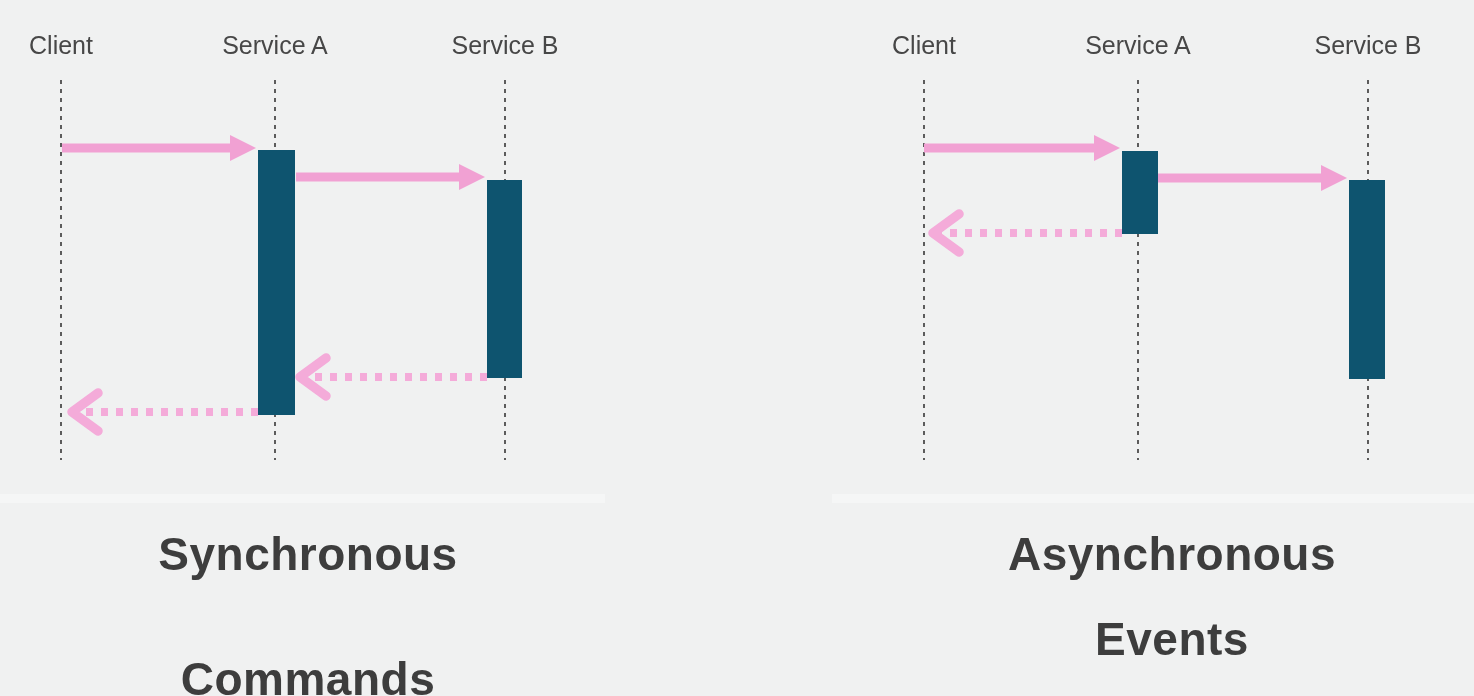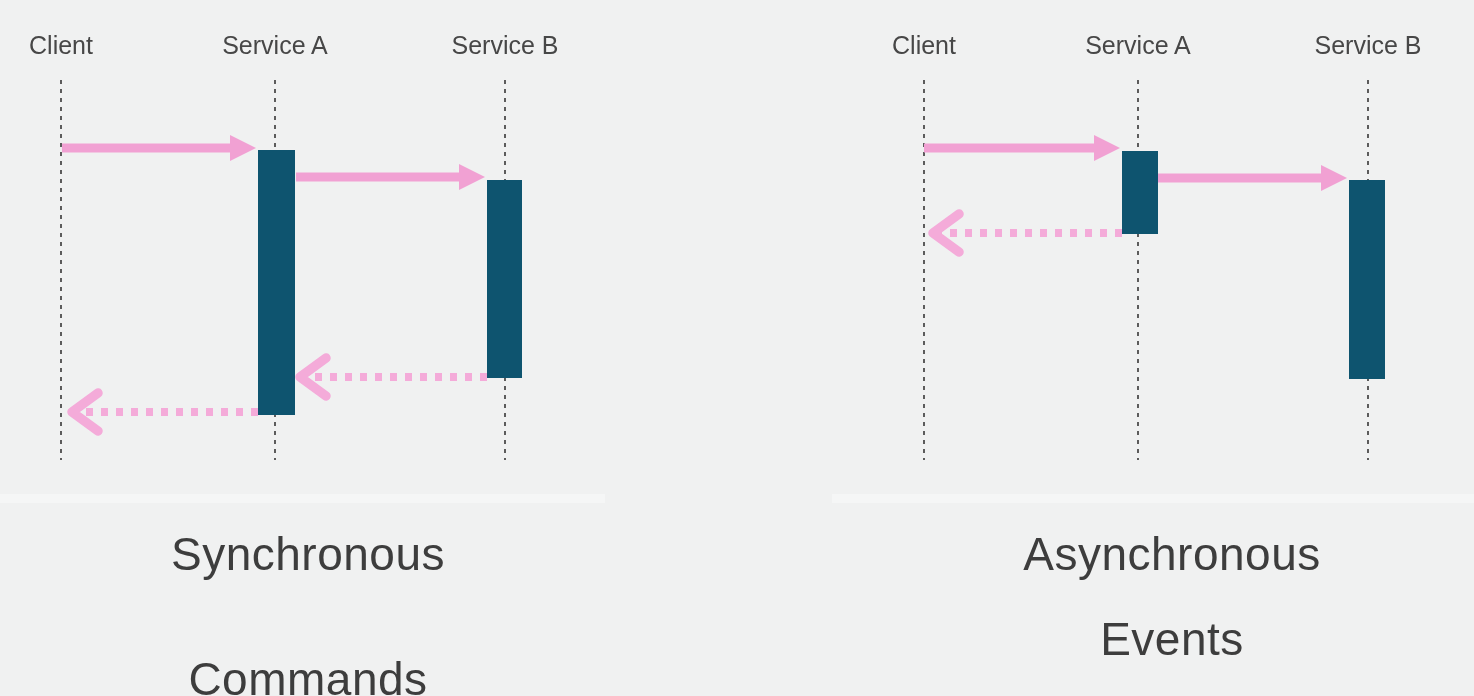--- a/index.html
+++ b/index.html
@@ -19,21 +19,21 @@
   }
   .seam{
     position:absolute;
     height:9px;top:494px;
     background:#f5f6f6;
   }
   .caption-line{
     position:absolute;
     width:616px;
     text-align:center;
-    font-weight:normal;
+    font-weight:bold;
     font-size:46px;
     color:#3d3d3d;
     letter-spacing:0.5px;
   }
 </style>
 </head>
 <body>
 
 <div class="stage">
 

